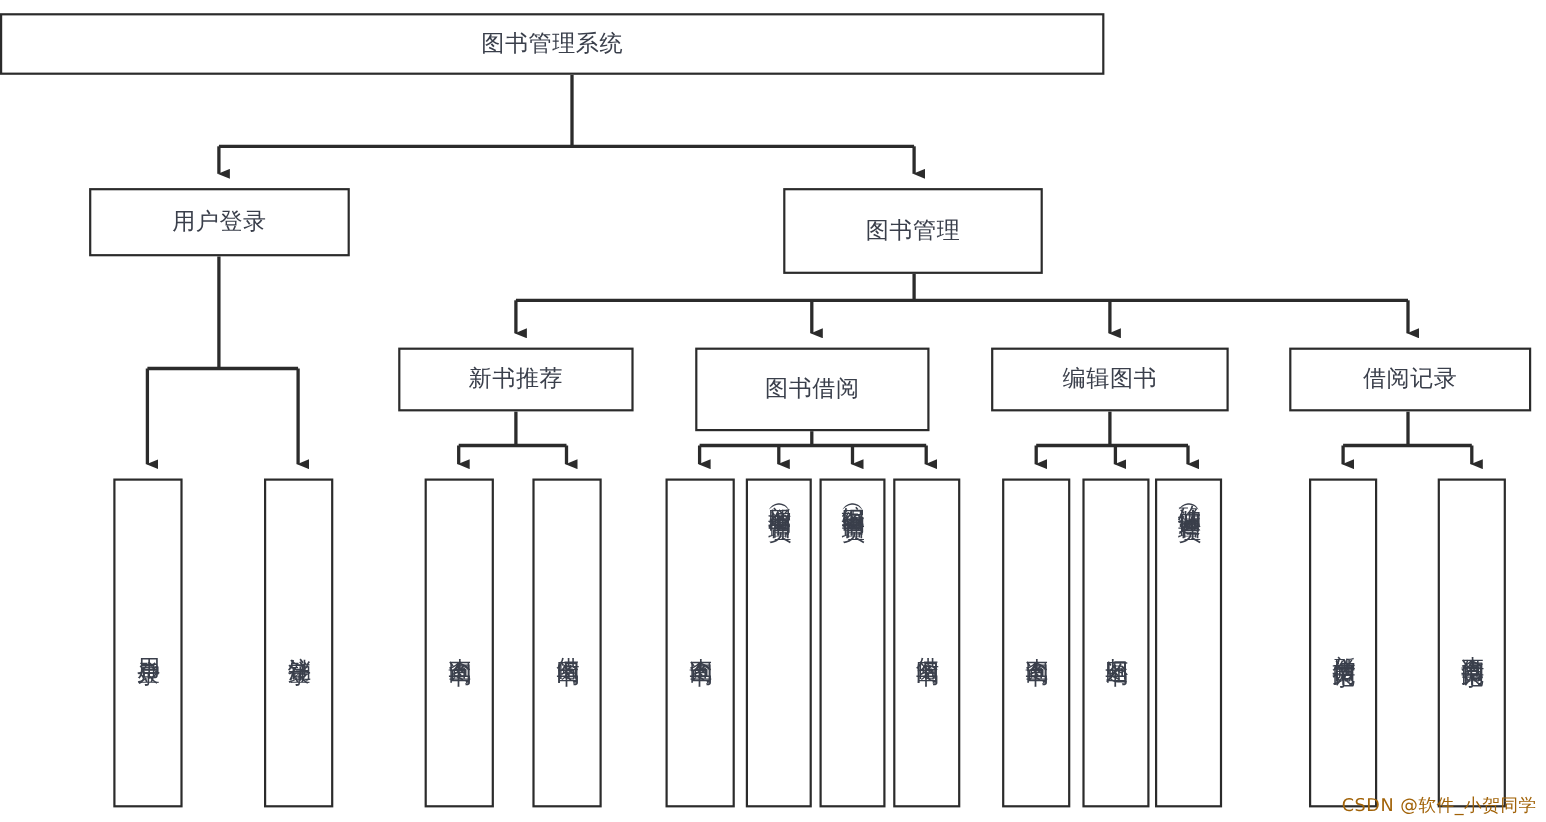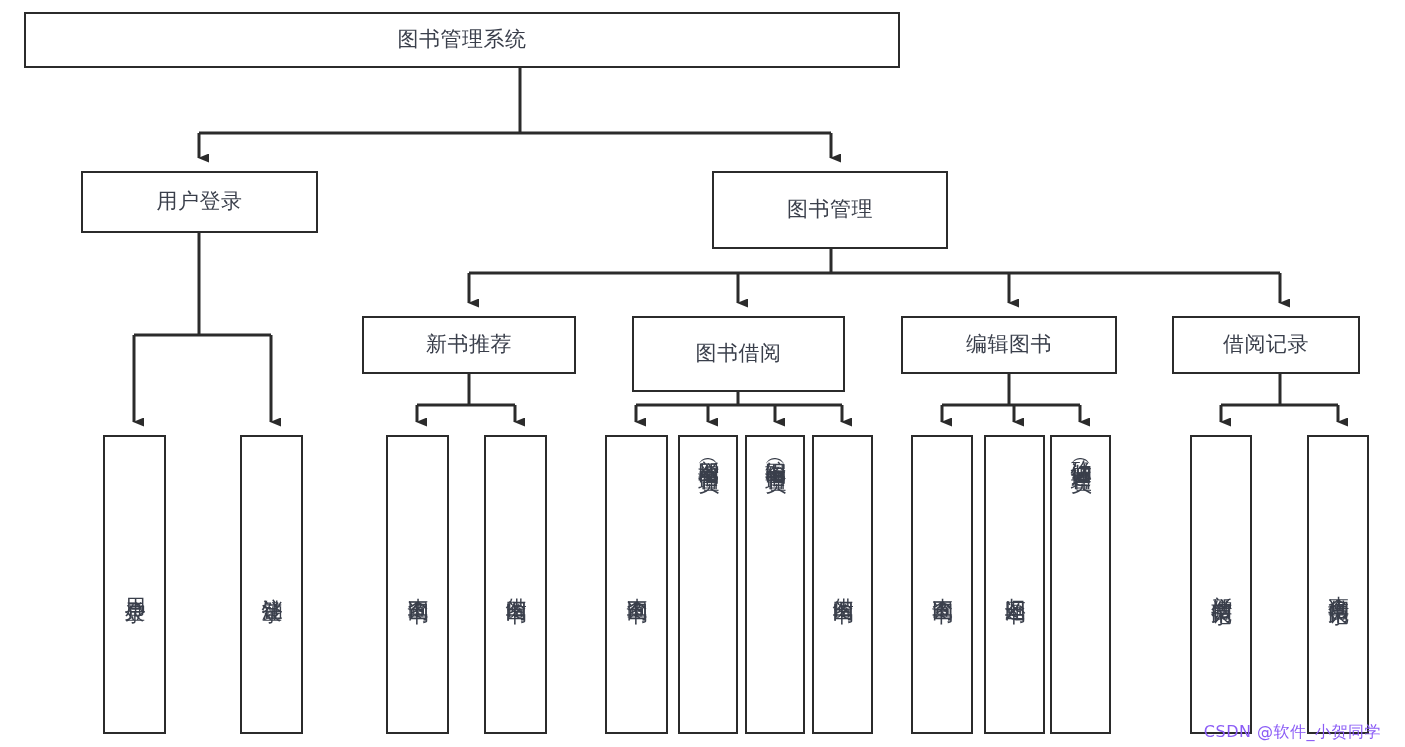--- a/index.html
+++ b/index.html
@@ -51,24 +51,24 @@
     line-height: 1.22;
     letter-spacing: 2px;
     white-space: nowrap;
   }
   .node-label {
     display: block;
     color: #3a3f4b;
   }
   #watermark {
     position: absolute;
-    right: 24px;
+    right: 8px;
     bottom: 4px;
     font-size: 16px;
-    color: #8b5cf6;
+    color: #a16207;
     letter-spacing: 0.5px;
     white-space: nowrap;
     user-select: none;
   }
 </style>
 </head>
 <body>
 
 <div id="diagram-root">
 
@@ -116,41 +116,41 @@
       <path d="M1080,405 L1080,422" marker-end="url(#arrowhead)"></path>
 
       <path d="M1280,374 L1280,405"></path>
       <path d="M1221,405 L1338,405"></path>
       <path d="M1221,405 L1221,422" marker-end="url(#arrowhead)"></path>
       <path d="M1338,405 L1338,422" marker-end="url(#arrowhead)"></path>
 
     </g>
   </svg>
 
-  <div class="node horizontal" style="left:24px; top:12px; width:876px; height:56px;">
+  <div class="node horizontal" style="left:0; top:12px; width:1004px; height:56px;">
     <span class="node-label">图书管理系统</span>
   </div>
 
   <div class="node horizontal" style="left:81px; top:171px; width:237px; height:62px;">
     <span class="node-label">用户登录</span>
   </div>
   <div class="node horizontal" style="left:712px; top:171px; width:236px; height:78px;">
     <span class="node-label">图书管理</span>
   </div>
 
   <div class="node horizontal" style="left:362px; top:316px; width:214px; height:58px;">
     <span class="node-label">新书推荐</span>
   </div>
   <div class="node horizontal" style="left:632px; top:316px; width:213px; height:76px;">
     <span class="node-label">图书借阅</span>
   </div>
   <div class="node horizontal" style="left:901px; top:316px; width:216px; height:58px;">
     <span class="node-label">编辑图书</span>
   </div>
-  <div class="node horizontal" style="left:1172px; top:316px; width:188px; height:58px;">
+  <div class="node horizontal" style="left:1172px; top:316px; width:220px; height:58px;">
     <span class="node-label">借阅记录</span>
   </div>
 
   <div class="node vertical" style="left:103px; top:435px; width:63px; height:299px;">
     <span class="node-label">用户登录</span>
   </div>
   <div class="node vertical" style="left:240px; top:435px; width:63px; height:299px;">
     <span class="node-label">注销登录</span>
   </div>
 

